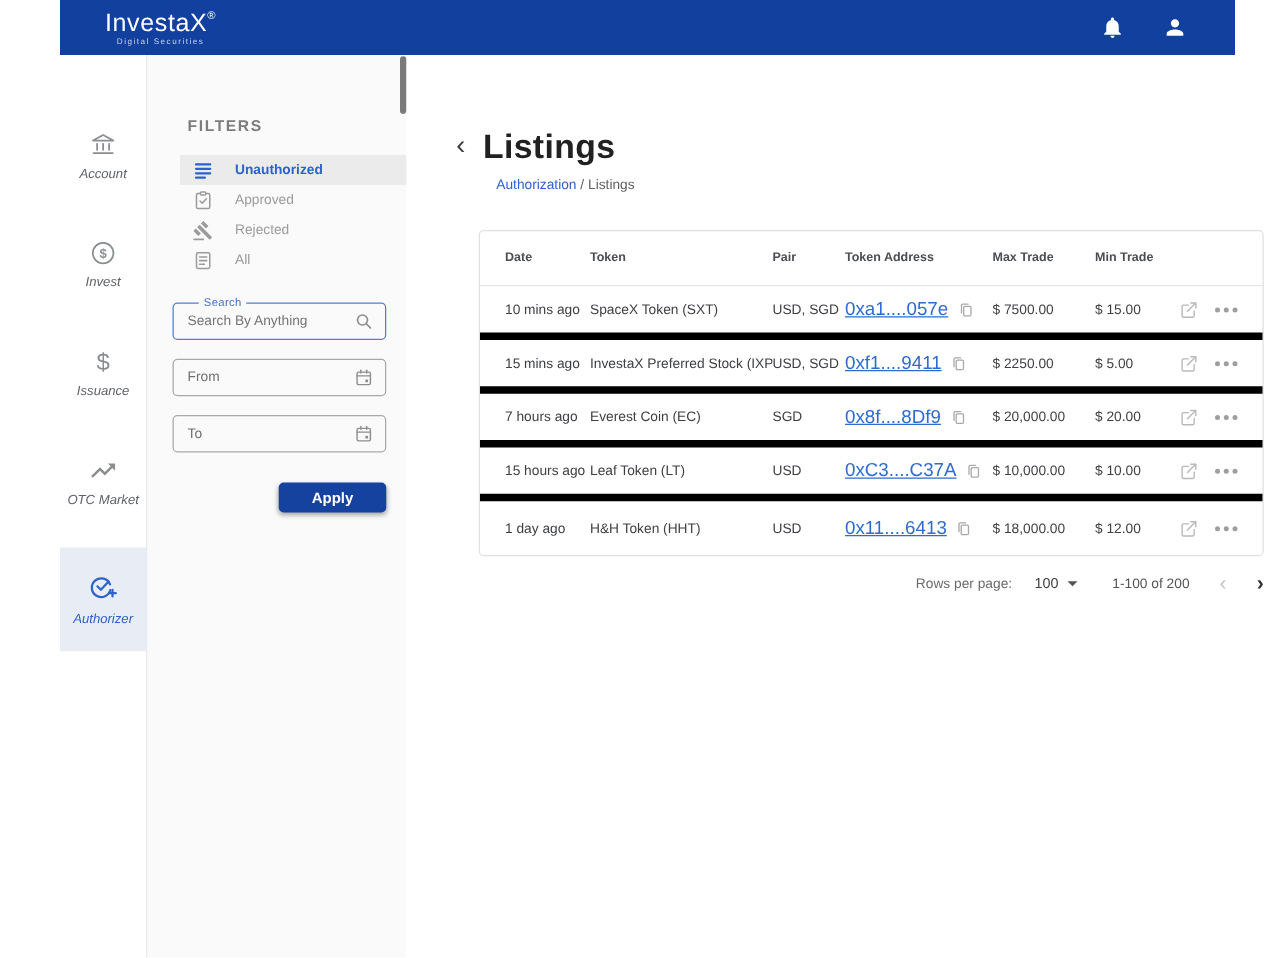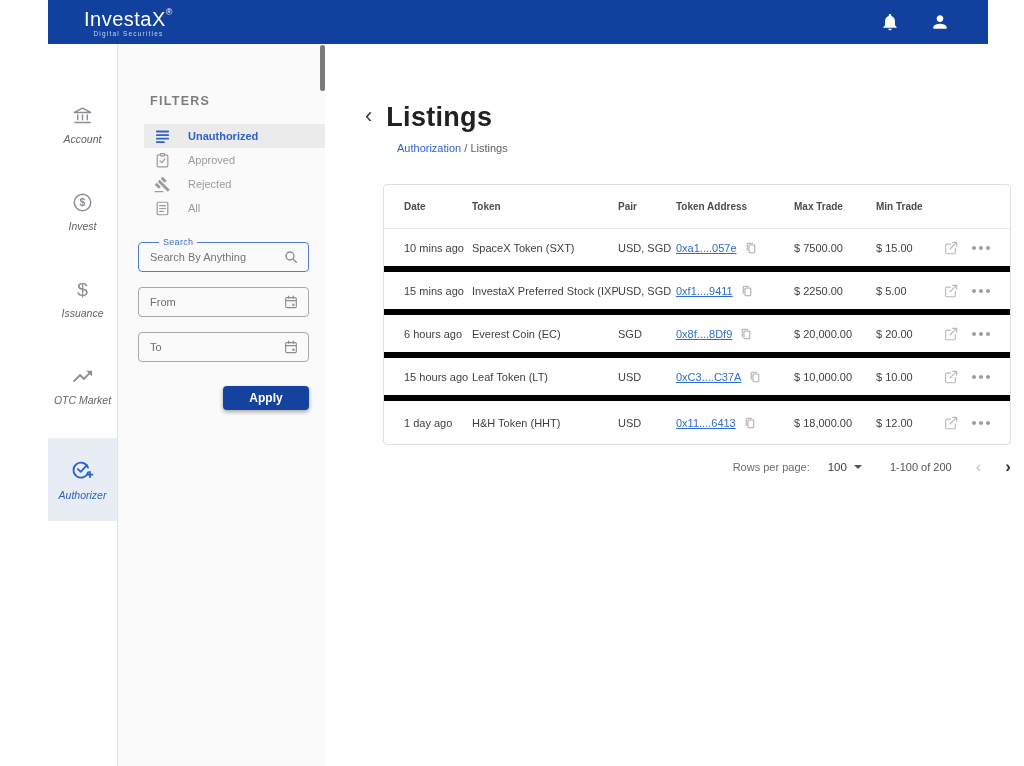--- a/index.html
+++ b/index.html
@@ -70,21 +70,21 @@
     background:#fff; }
   .tgrid { display:grid; grid-template-columns:68px 146px 58px 118px 82px 60px 1fr;
     align-items:center; padding:0 20px; }
   .thead { height:44px; border-bottom:1px solid #e8e8e8; }
   .th { font-size:10px; font-weight:700; color:#4a4d51; }
   .trow { height:43px; border-bottom:6px solid #000000; }
   .trow:last-child { border-bottom:none; }
   .td { font-size:11px; color:#3d3f42; white-space:nowrap; overflow:hidden; }
   .td.num { padding-right:6px; }
   .addr-cell { display:flex; align-items:center; gap:7px; }
-  .addr-link { font-size:11px; color:#2f6bd0; text-decoration:underline; font-weight:500;
+  .addr-link { font-size:15px; color:#2f6bd0; text-decoration:underline; font-weight:500;
     cursor:pointer; }
   .actions { display:flex; align-items:center; justify-content:flex-end; gap:13px; }
   .dots { display:flex; gap:3px; cursor:pointer; padding:4px 0; }
   .dots i { width:4px; height:4px; border-radius:50%; background:#9e9e9e; display:block; }
 
   .pagination { width:646px; margin-top:13px; display:flex; justify-content:flex-end;
     align-items:center; gap:0; }
   .pg-label { font-size:11px; color:#6b6b6b; }
   .pg-size { display:flex; align-items:center; gap:7px; margin-left:18px; cursor:pointer; }
   .pg-size-val { font-size:11.5px; color:#3d3f42; }
@@ -347,21 +347,21 @@
       </span>
       <span class="dots">
                   <i></i>
                   <i></i>
                   <i></i>
                 </span>
     </span>
   </div>
 
   <div class="tgrid trow">
-    <span class="td">6 hours ago</span>
+    <span class="td">7 hours ago</span>
     <span class="td">Everest Coin (EC)</span>
     <span class="td">SGD</span>
     <span class="td addr-cell">
       <span class="addr-link">0x8f....8Df9</span>
       <span>
         <svg viewBox="0 0 24 24" width="14" height="14" fill="none" stroke="#a9a9a9" stroke-width="1.8" stroke-linecap="round">
           <rect x="8.5" y="7" width="10" height="13" rx="1.6"></rect>
           <path d="M5.5 16 V5.8 A1.8 1.8 0 0 1 7.3 4 H14.5"></path>
         </svg>
       </span>

